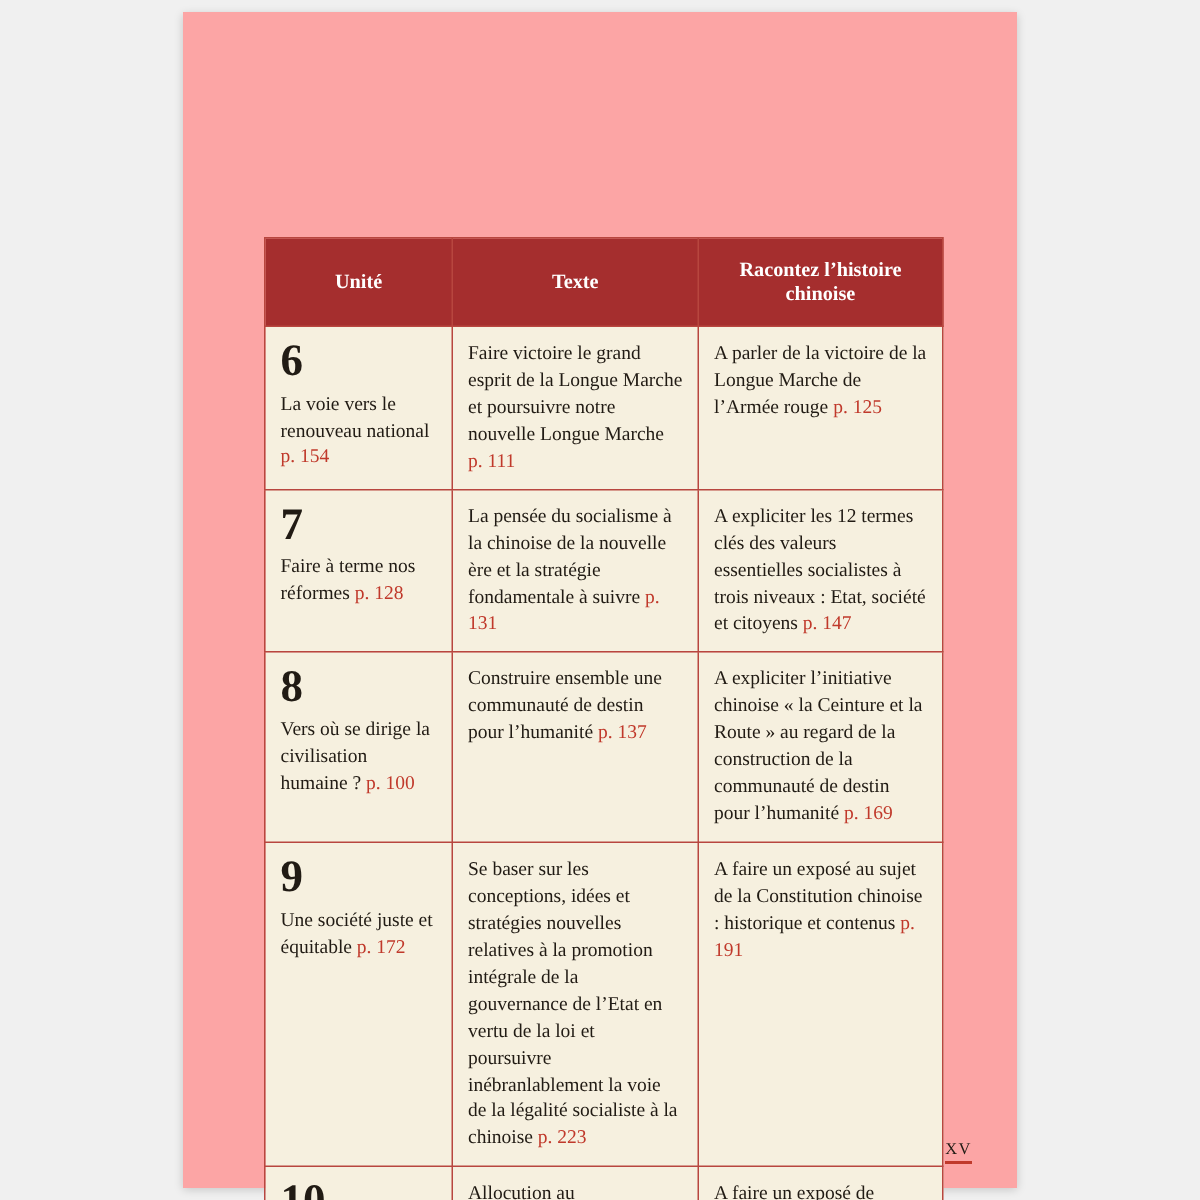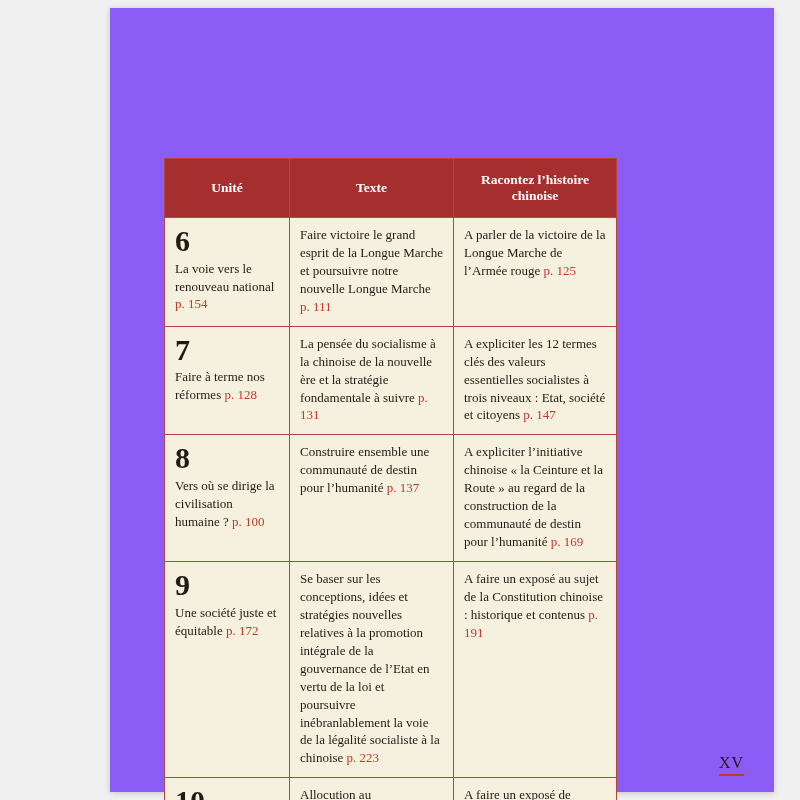--- a/index.html
+++ b/index.html
@@ -14,23 +14,23 @@
   html,body{margin:0;padding:0;}
   body{
     width:800px;height:800px;
     background:var(--canvas-bg);
     font-family:"Liberation Serif","DejaVu Serif",serif;
     position:relative;
     color:var(--text);
   }
   .page{
     position:absolute;
-    left:110px;top:8px;
-    width:664px;height:784px;
-    background:#8b5cf6;
+    left:122px;top:8px;
+    width:556px;height:784px;
+    background:#fca5a5;
     box-shadow:0 1px 6px rgba(0,0,0,.18);
   }
   table.toc{
     position:absolute;
     left:54px;top:150px;
     width:452px;
     border-collapse:collapse;
     table-layout:fixed;
   }
   table.toc th{
@@ -56,21 +56,21 @@
     line-height:1.02;
     margin-bottom:3px;
   }
   .pageref{
     color:var(--accent-red);
     text-align:right;
   }
   .page-number{
     position:absolute;
     right:30px;bottom:16px;
-    font-size:16px;
+    font-size:11px;
     letter-spacing:1px;
     text-align:right;
   }
   .page-number .rule{
     height:2px;
     background:var(--accent-red);
     margin-top:2px;
   }
 </style>
 </head>

